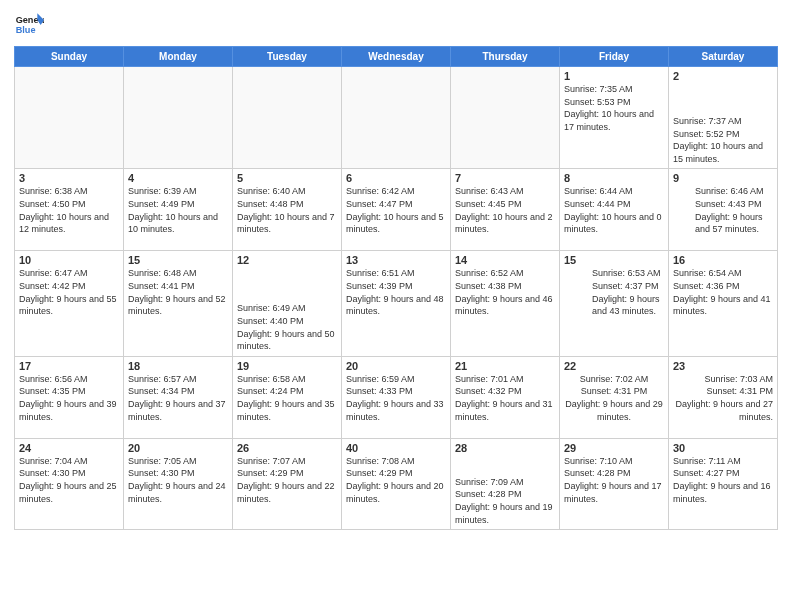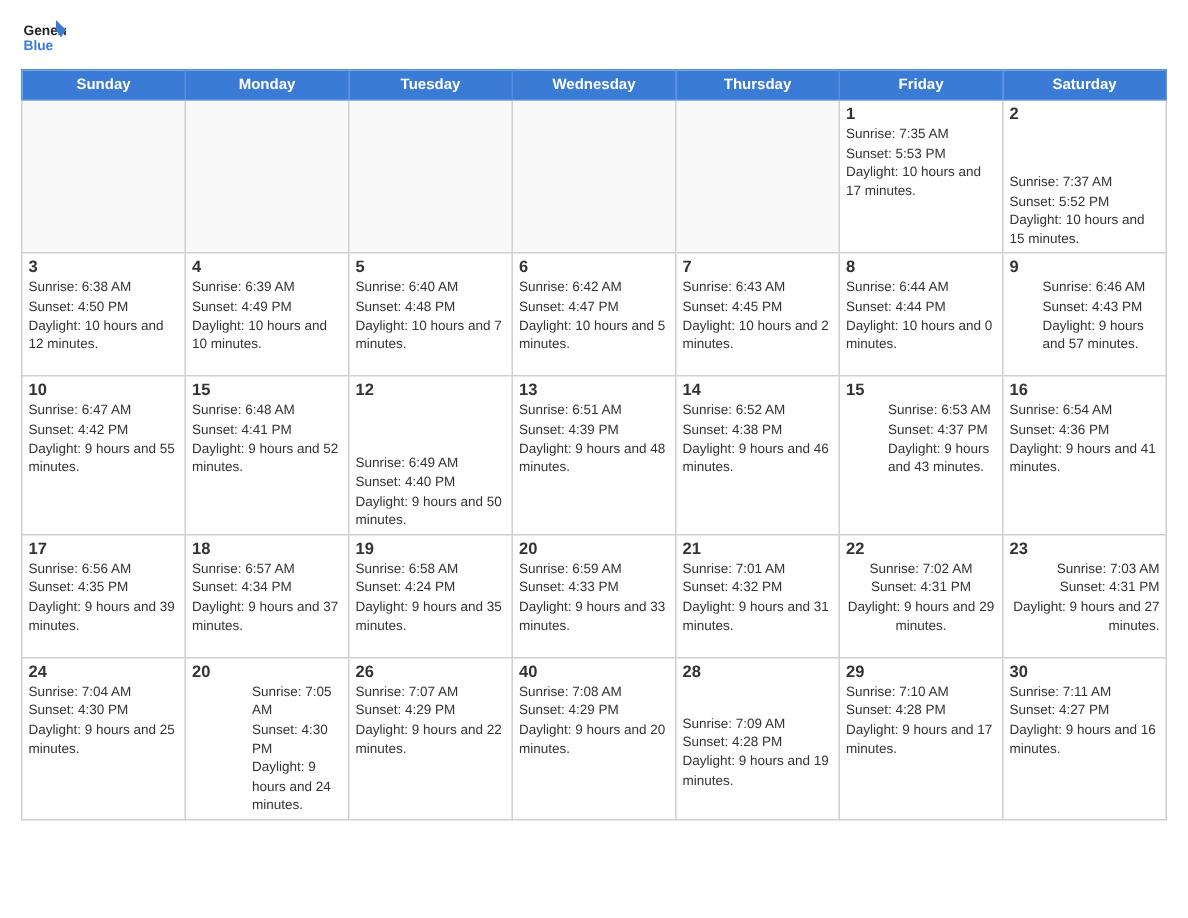--- a/index.html
+++ b/index.html
@@ -266,21 +266,21 @@
         </tr>
         <tr>
           <td>
             <span class="day-num">24</span>
             <div class="day-detail" style="white-space: pre-line;">Sunrise: 7:04 AM
 Sunset: 4:30 PM
 Daylight: 9 hours and 25 minutes.</div>
           </td>
           <td>
             <span class="day-num">20</span>
-            <div class="day-detail" style="white-space: pre-line; margin-left: 40px;">Sunrise: 7:05 AM
+            <div class="day-detail" style="white-space: pre-line;">Sunrise: 7:05 AM
 Sunset: 4:30 PM
 Daylight: 9 hours and 24 minutes.</div>
           </td>
           <td>
             <span class="day-num">26</span>
             <div class="day-detail" style="white-space: pre-line;">Sunrise: 7:07 AM
 Sunset: 4:29 PM
 Daylight: 9 hours and 22 minutes.</div>
           </td>
           <td>

